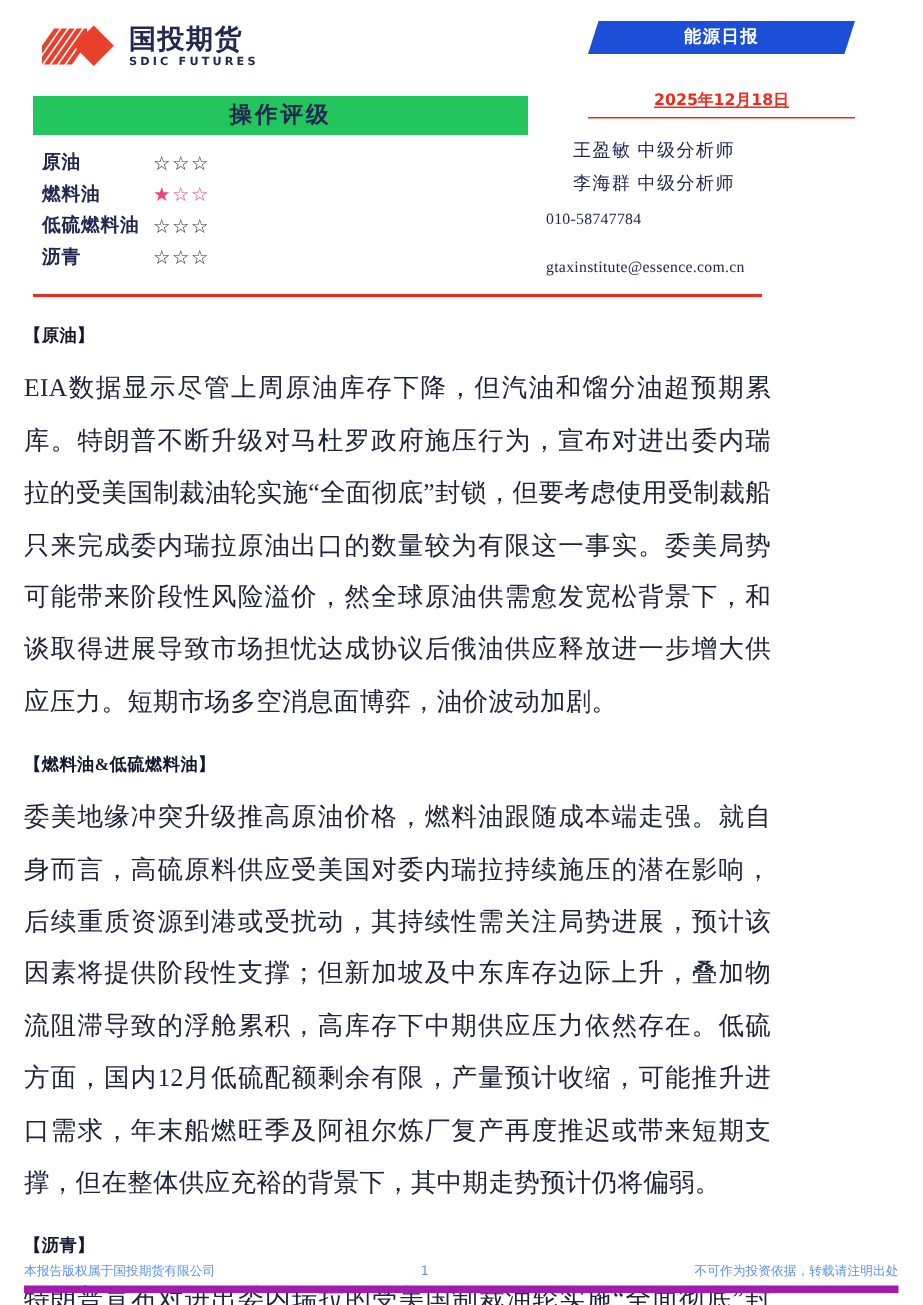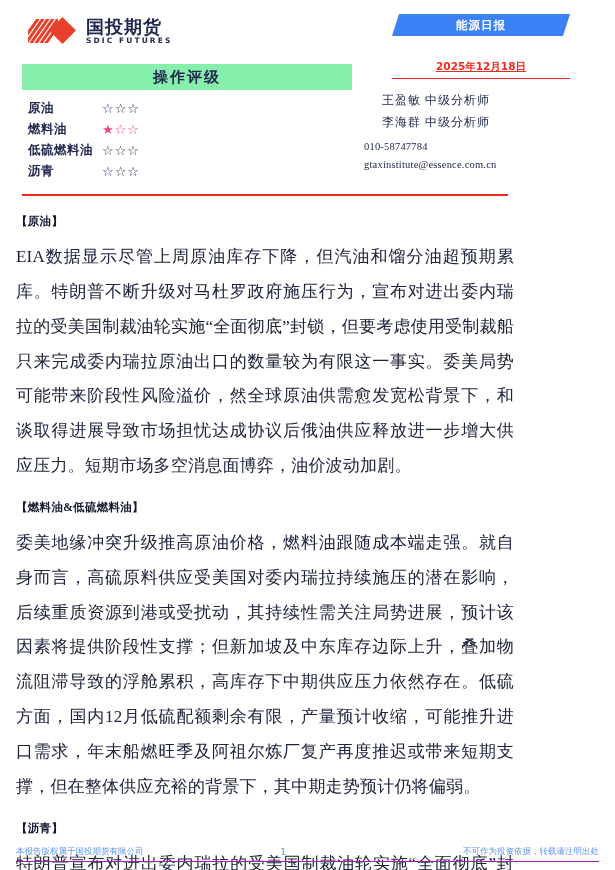--- a/index.html
+++ b/index.html
@@ -79,21 +79,21 @@
     font-family: "DejaVu Sans", sans-serif;
     font-size: 7.5px;
     font-weight: bold;
     color: #232850;
     letter-spacing: 2.1px;
     margin-top: 1px;
   }
 
   
   .rating-title {
-    background: #86efac;
+    background: #22c55e;
     height: 26px;
     line-height: 26px;
     text-align: center;
     font-size: 15px;
     font-weight: bold;
     color: #232850;
     margin-top: 16px;
     letter-spacing: 2px;
   }
   .rating-list { margin-top: 8px; padding-left: 6px; }
@@ -110,21 +110,21 @@
     flex: none;
     letter-spacing: 0.5px;
   }
   .stars { letter-spacing: 1px; font-size: 13px; line-height: 1; }
   .star { font-family: "DejaVu Sans", sans-serif; }
 
   
   .banner {
     width: 178px;
     height: 22px;
-    background: #3b82f6;
+    background: #1d4ed8;
     margin-left: 28px;
     position: relative;
     -webkit-clip-path: polygon(7px 0, 100% 0, calc(100% - 7px) 100%, 0 100%);
     clip-path: polygon(7px 0, 100% 0, calc(100% - 7px) 100%, 0 100%);
   }
   .banner-label {
     color: #ffffff;
     font-size: 11.5px;
     font-weight: bold;
     text-align: center;
@@ -161,21 +161,21 @@
     margin-bottom: 9px;
     letter-spacing: 0.2px;
   }
   .contact {
     font-family: Liberation Serif, serif;
     font-size: 10.5px;
     color: #232850;
     margin-top: 10px;
     letter-spacing: 0.2px;
   }
-  .contact.email { margin-top: 7px; }
+  .contact.email { margin-top: 21px; }
 
   
   .divider {
     height: 2px;
     background: #ee2b1c;
     margin: 12px 22px 0 22px;
   }
 
   
   .content {
@@ -204,21 +204,21 @@
     left: 0;
     bottom: 8px;
     width: 615px;
     box-sizing: border-box;
     padding: 0 16px;
   }
   .footer-inner {
     display: flex;
     align-items: center;
     justify-content: space-between;
-    border-bottom: 1px solid #a21caf;
+    border-bottom: 5px solid #a21caf;
     padding-bottom: 3px;
     font-family: "DejaVu Sans", sans-serif;
     font-size: 8.5px;
     color: #5b92e8;
   }
   .footer-left { flex: none; }
   .footer-page { flex: none; margin-left: -40px; }
   .footer-right { flex: none; }
 </style>
 </head>

